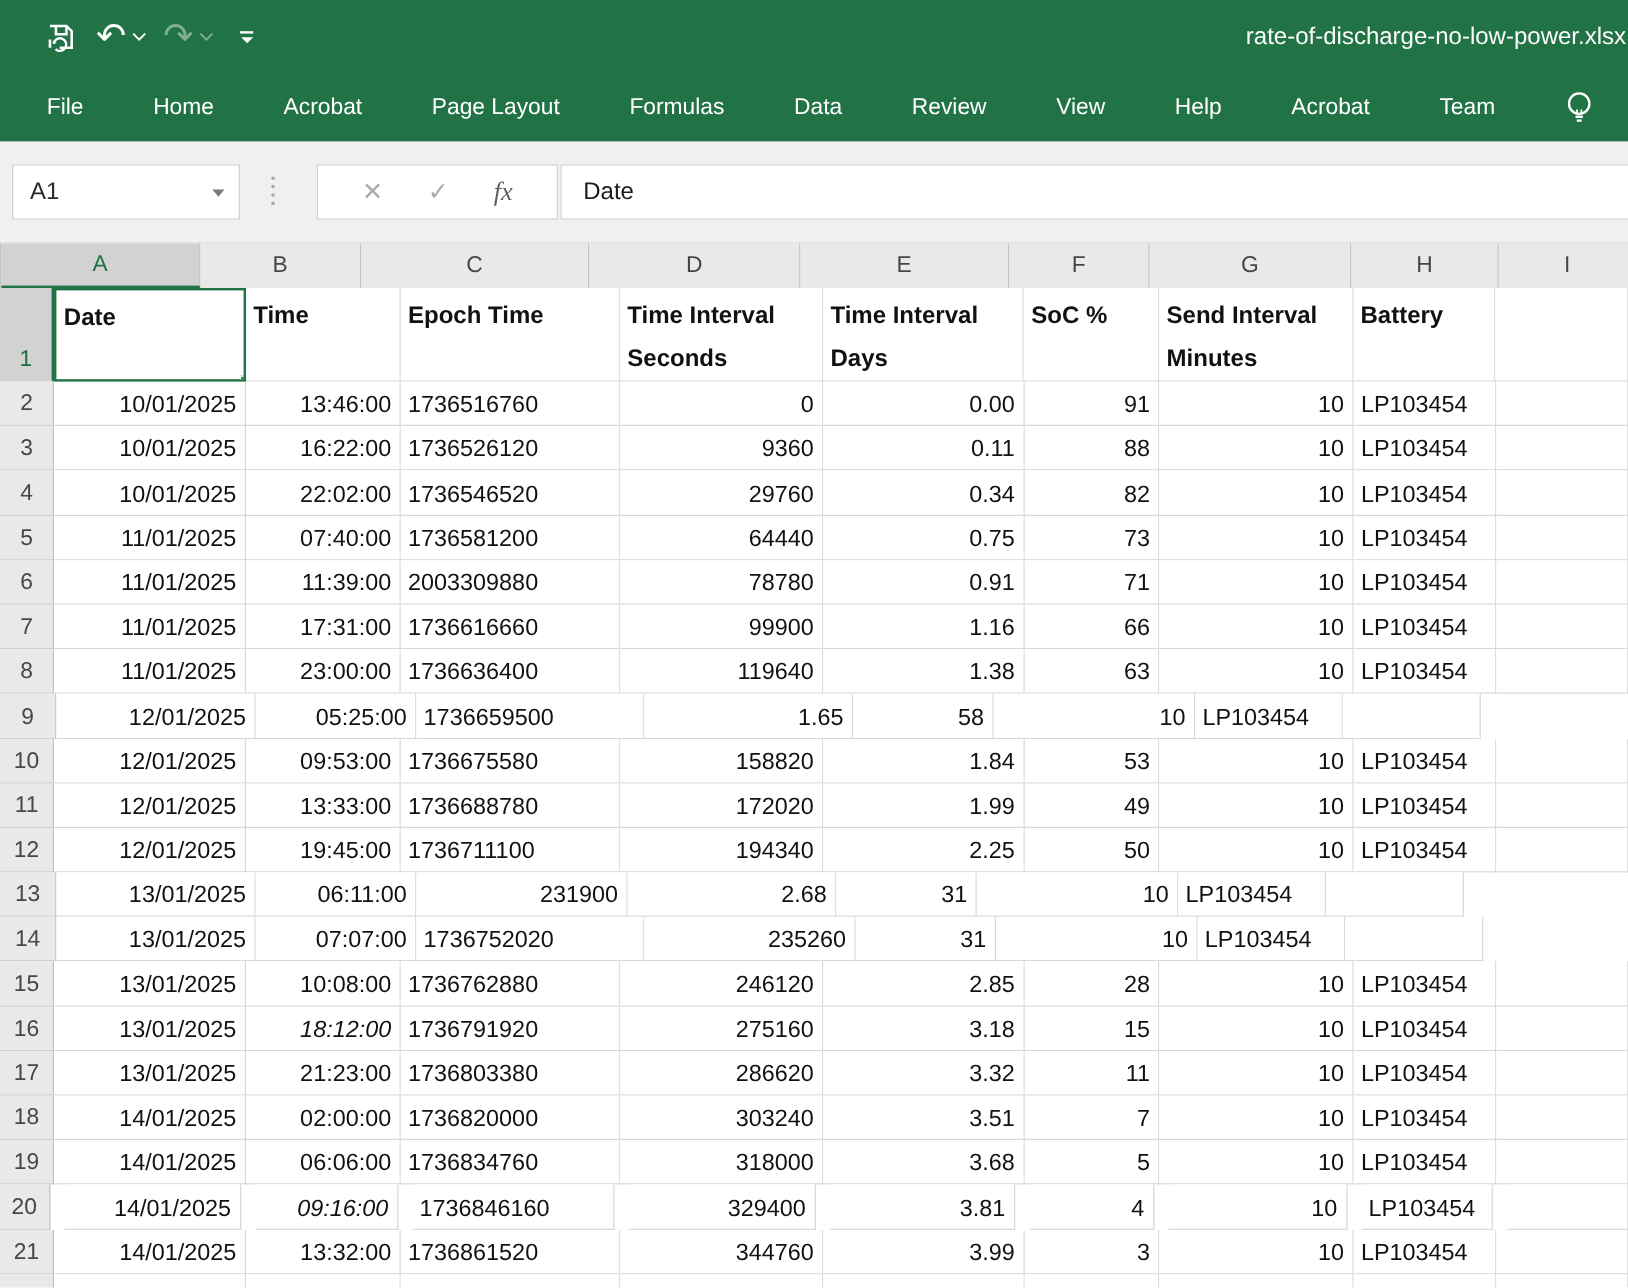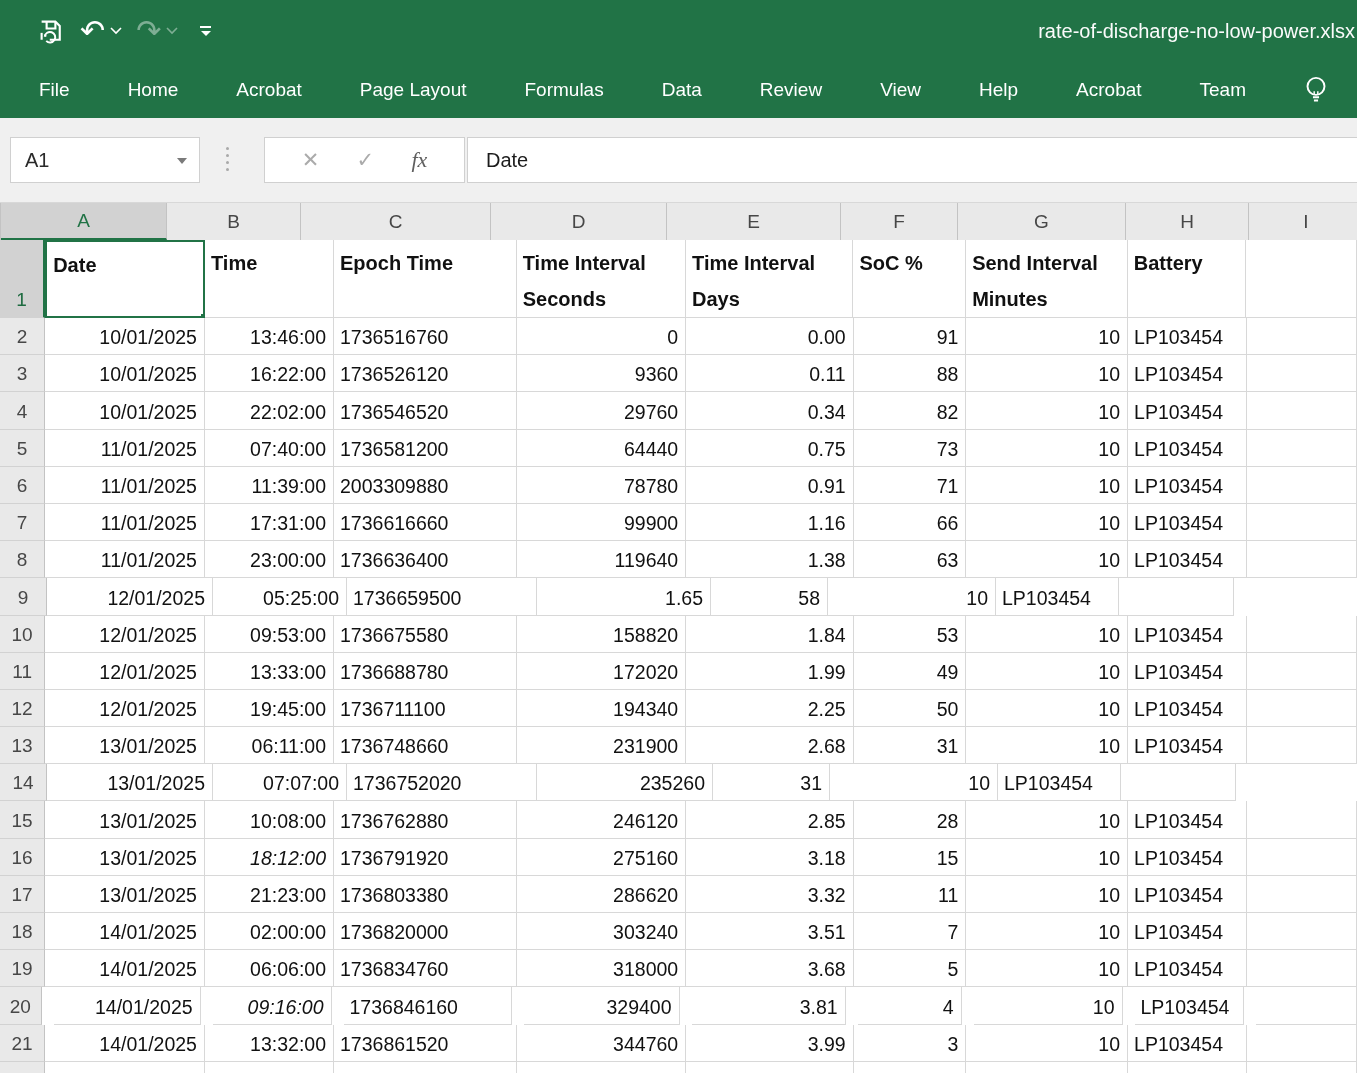--- a/index.html
+++ b/index.html
@@ -302,21 +302,20 @@
           <div class="cell al-right" style="width: 174px;">2.25</div>
           <div class="cell al-right" style="width: 117px;">50</div>
           <div class="cell al-right" style="width: 168px;">10</div>
           <div class="cell al-left" style="width: 123px;">LP103454</div>
           <div class="cell" style="width: 115px;"></div>
         </div>
         <div class="grid-row" style="height: 37.2px;">
           <div class="row-header">13</div>
           <div class="cell al-right" style="width: 166px;">13/01/2025</div>
           <div class="cell al-right" style="width: 134px;">06:11:00</div>
-          <div class="cell al-left" style="width: 190px;">1736748660</div>
           <div class="cell al-right" style="width: 176px;">231900</div>
           <div class="cell al-right" style="width: 174px;">2.68</div>
           <div class="cell al-right" style="width: 117px;">31</div>
           <div class="cell al-right" style="width: 168px;">10</div>
           <div class="cell al-left" style="width: 123px;">LP103454</div>
           <div class="cell" style="width: 115px;"></div>
         </div>
         <div class="grid-row" style="height: 37.2px;">
           <div class="row-header">14</div>
           <div class="cell al-right" style="width: 166px;">13/01/2025</div>

